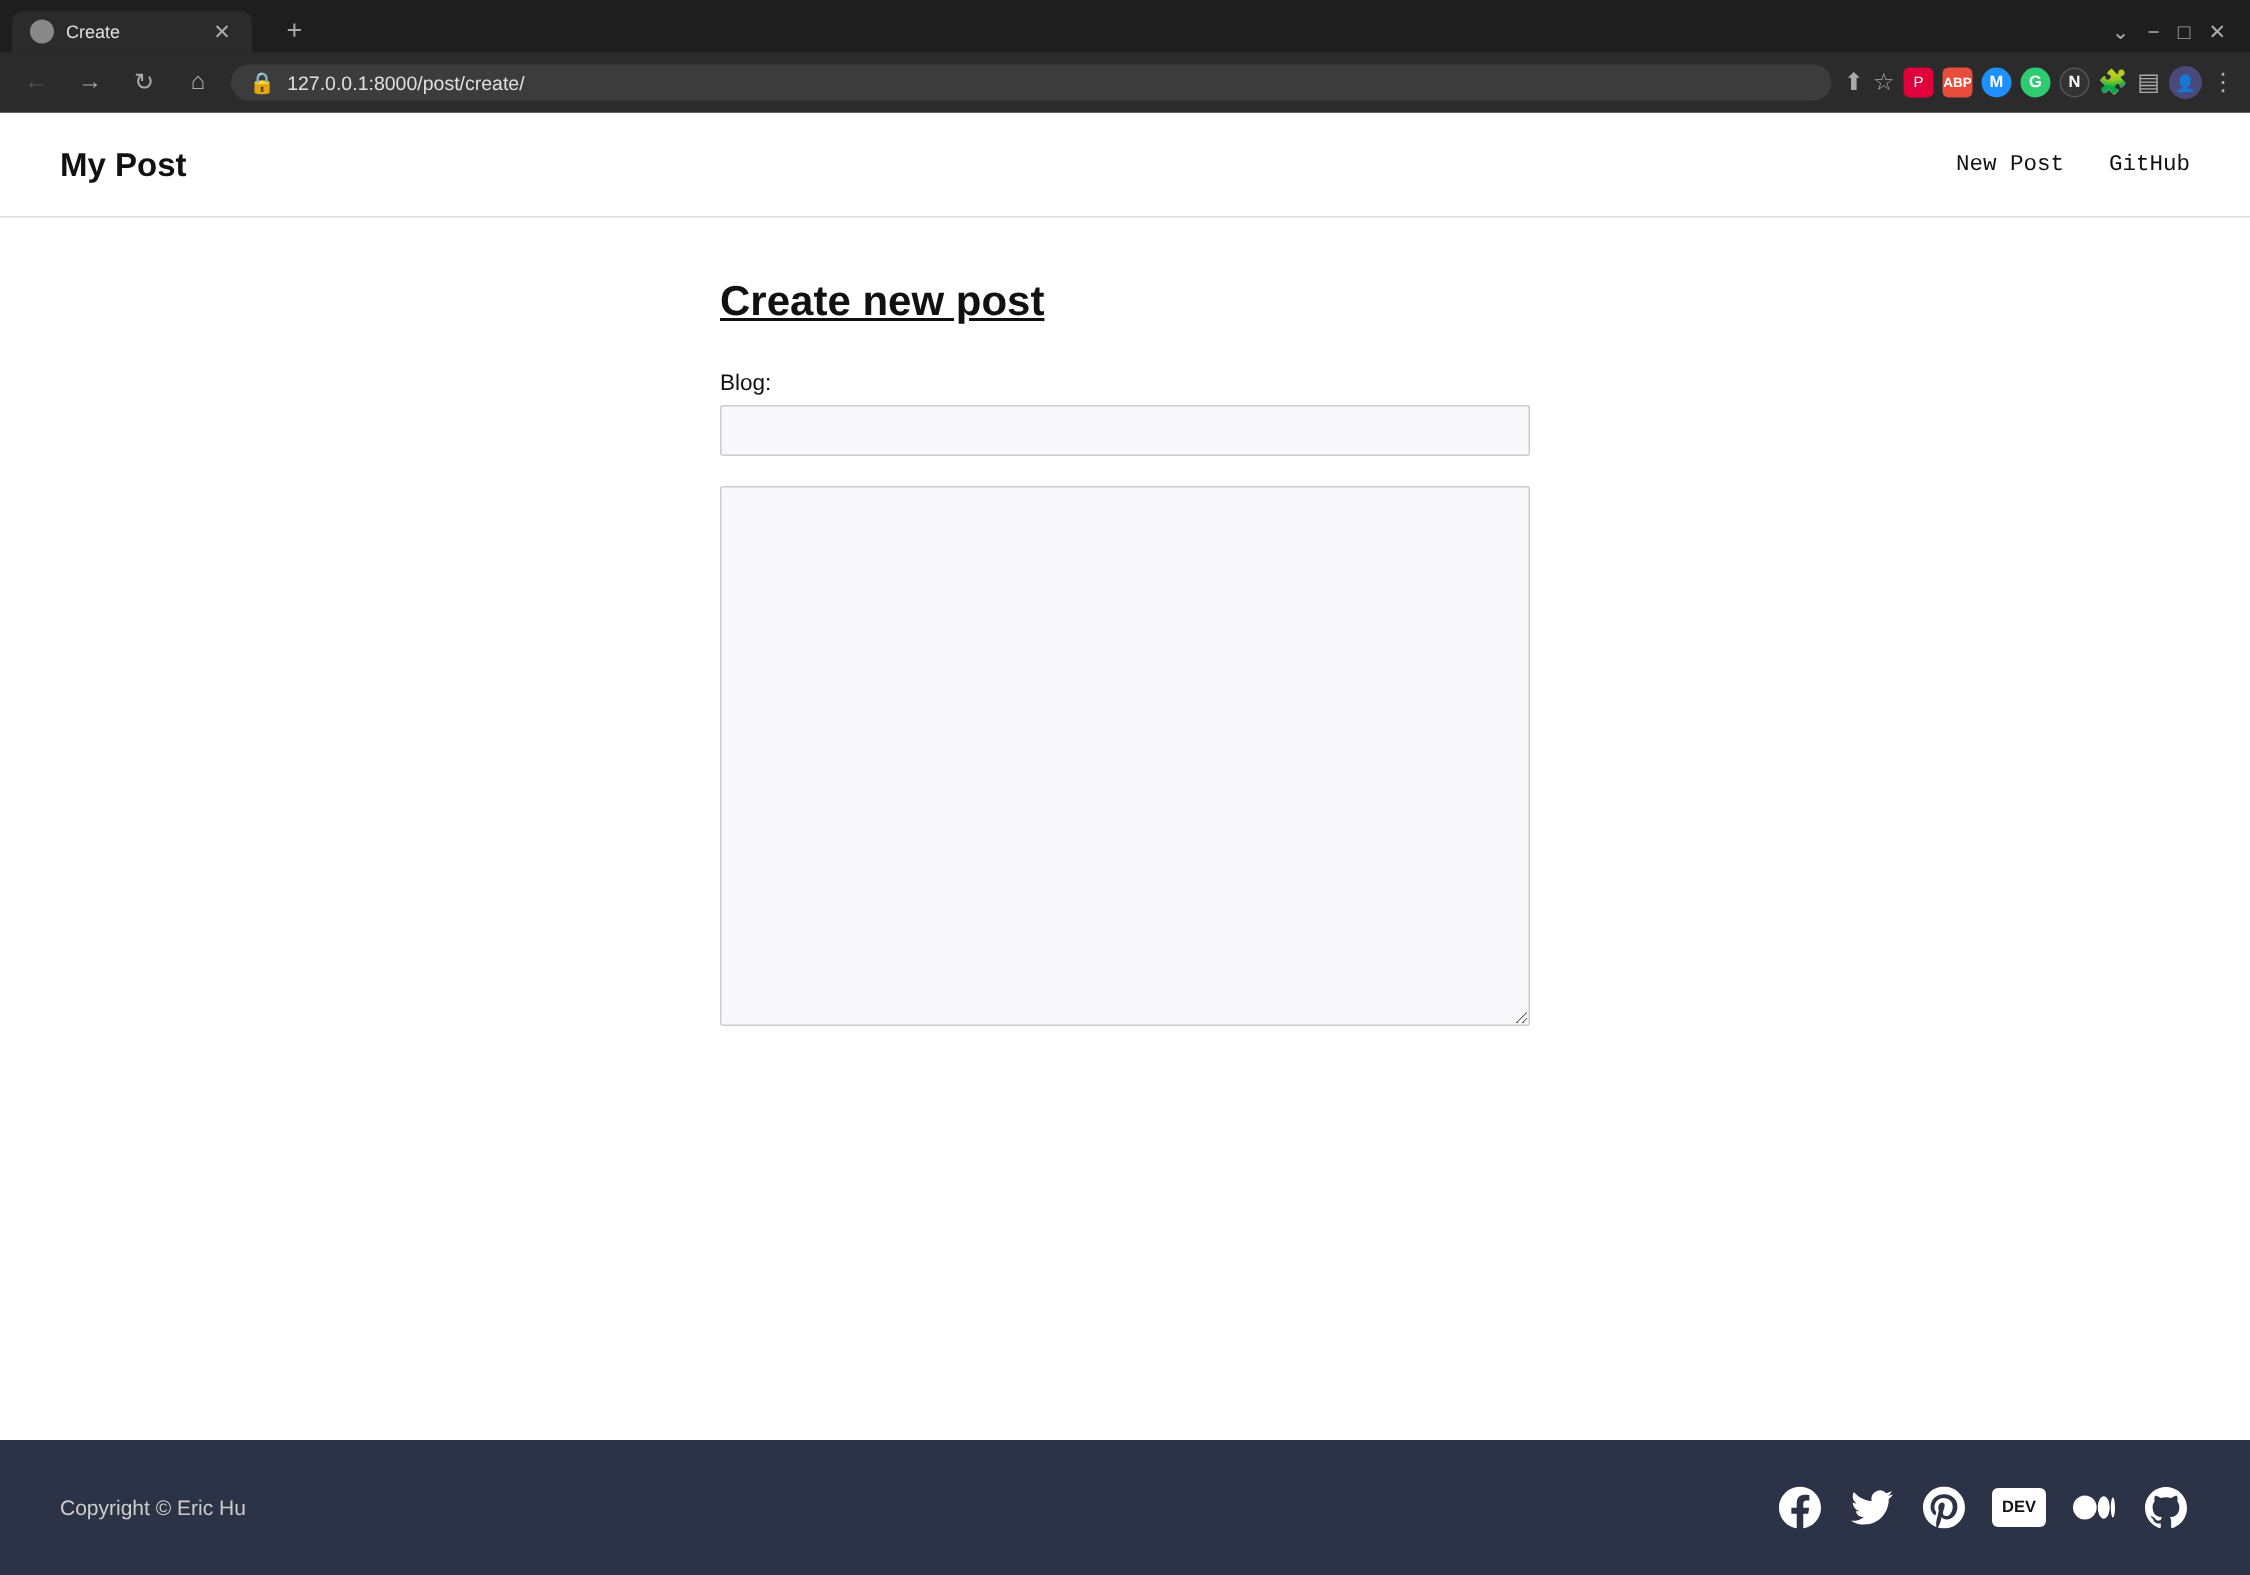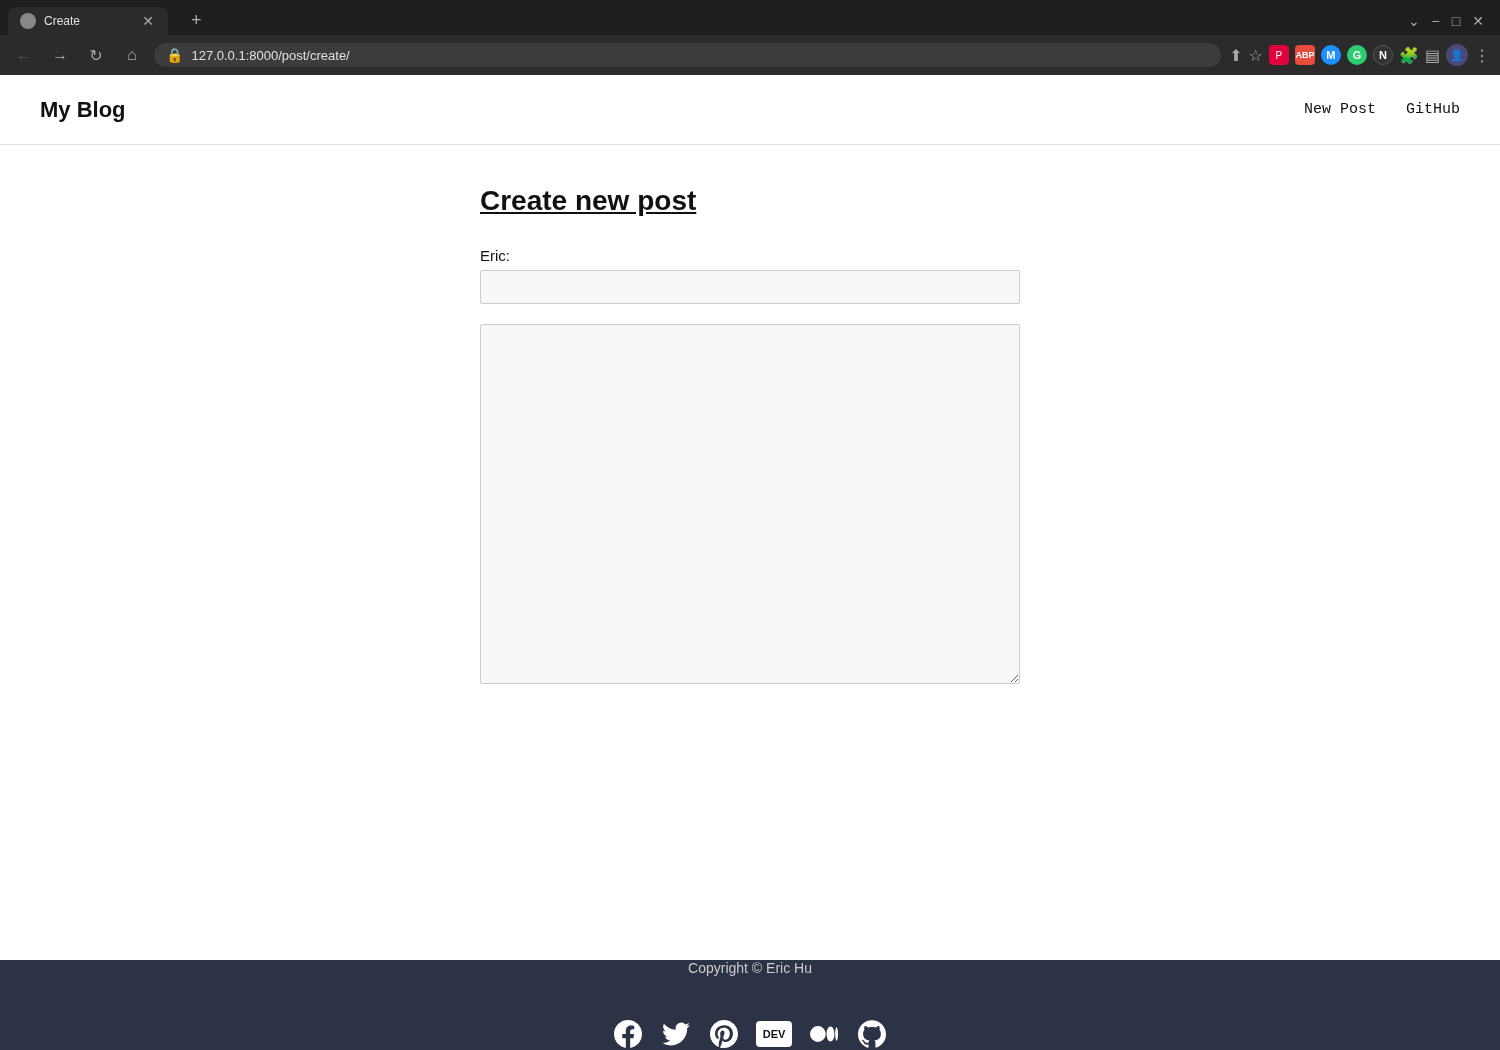--- a/index.html
+++ b/index.html
@@ -50,21 +50,21 @@
     .site-main { flex: 1; display: flex; justify-content: center; padding: 40px 20px; }
     .create-form-container { width: 540px; }
     .create-title { font-size: 28px; font-weight: bold; text-decoration: underline; margin-bottom: 30px; color: #111; }
     .form-group { margin-bottom: 20px; }
     .form-label { display: block; font-size: 15px; color: #111; margin-bottom: 6px; }
     .form-input { width: 100%; padding: 8px 10px; font-size: 14px; border: 1px solid #ccc; border-radius: 2px; background: #f8f8fa; outline: none; }
     .form-textarea { width: 100%; padding: 8px 10px; font-size: 14px; border: 1px solid #ccc; border-radius: 2px; background: #f8f8fa; outline: none; resize: vertical; min-height: 360px; }
     .submit-btn { width: 100%; padding: 14px; background: #2d4ee0; color: white; font-size: 16px; font-weight: 500; border: none; border-radius: 4px; cursor: pointer; margin-top: 10px; }
 
     
-    .site-footer { background: #2c3347; color: #ddd; padding: 0 40px; height: 90px; display: flex; align-items: center; justify-content: space-between; flex-direction: column; }
+    .site-footer { background: #2c3347; color: #ddd; padding: 0 40px; height: 90px; display: flex; align-items: center; justify-content: space-between; }
     .footer-copyright { font-size: 14px; color: #ccc; }
     .footer-social { display: flex; gap: 16px; align-items: center; }
     .social-icon { width: 32px; height: 32px; display: flex; align-items: center; justify-content: center; cursor: pointer; }
     .social-icon svg { fill: white; width: 28px; height: 28px; }
     .dev-badge { background: white; color: #111; font-size: 11px; font-weight: bold; width: 36px; height: 26px; border-radius: 4px; display: flex; align-items: center; justify-content: center; cursor: pointer; }
   </style>
 </head>
 <body>
 
 <div class="browser-chrome">
@@ -110,33 +110,33 @@
       <span class="ext-sidebar">▤</span>
       <span class="ext-profile">👤</span>
       <span class="ext-menu">⋮</span>
     </div>
   </div>
 </div>
 
 <div class="site-wrapper">
 
   <nav class="site-nav">
-    <a class="site-nav-logo">My Blog</a>
+    <a class="site-nav-logo">My Post</a>
     <div class="site-nav-links">
       <a class="site-nav-link">New Post</a>
       <a class="site-nav-link">GitHub</a>
     </div>
   </nav>
 
   <main class="site-main">
     <div class="create-form-container">
       <h1 class="create-title">Create new post</h1>
       <form>
         <div class="form-group">
-          <label class="form-label">Eric:</label>
+          <label class="form-label">Blog:</label>
           <input type="text" class="form-input" placeholder="" style="">
         </div>
         <div class="form-group">
           <textarea class="form-textarea" placeholder="" style=""></textarea>
         </div>
       </form>
     </div>
   </main>
 
   <footer class="site-footer">

